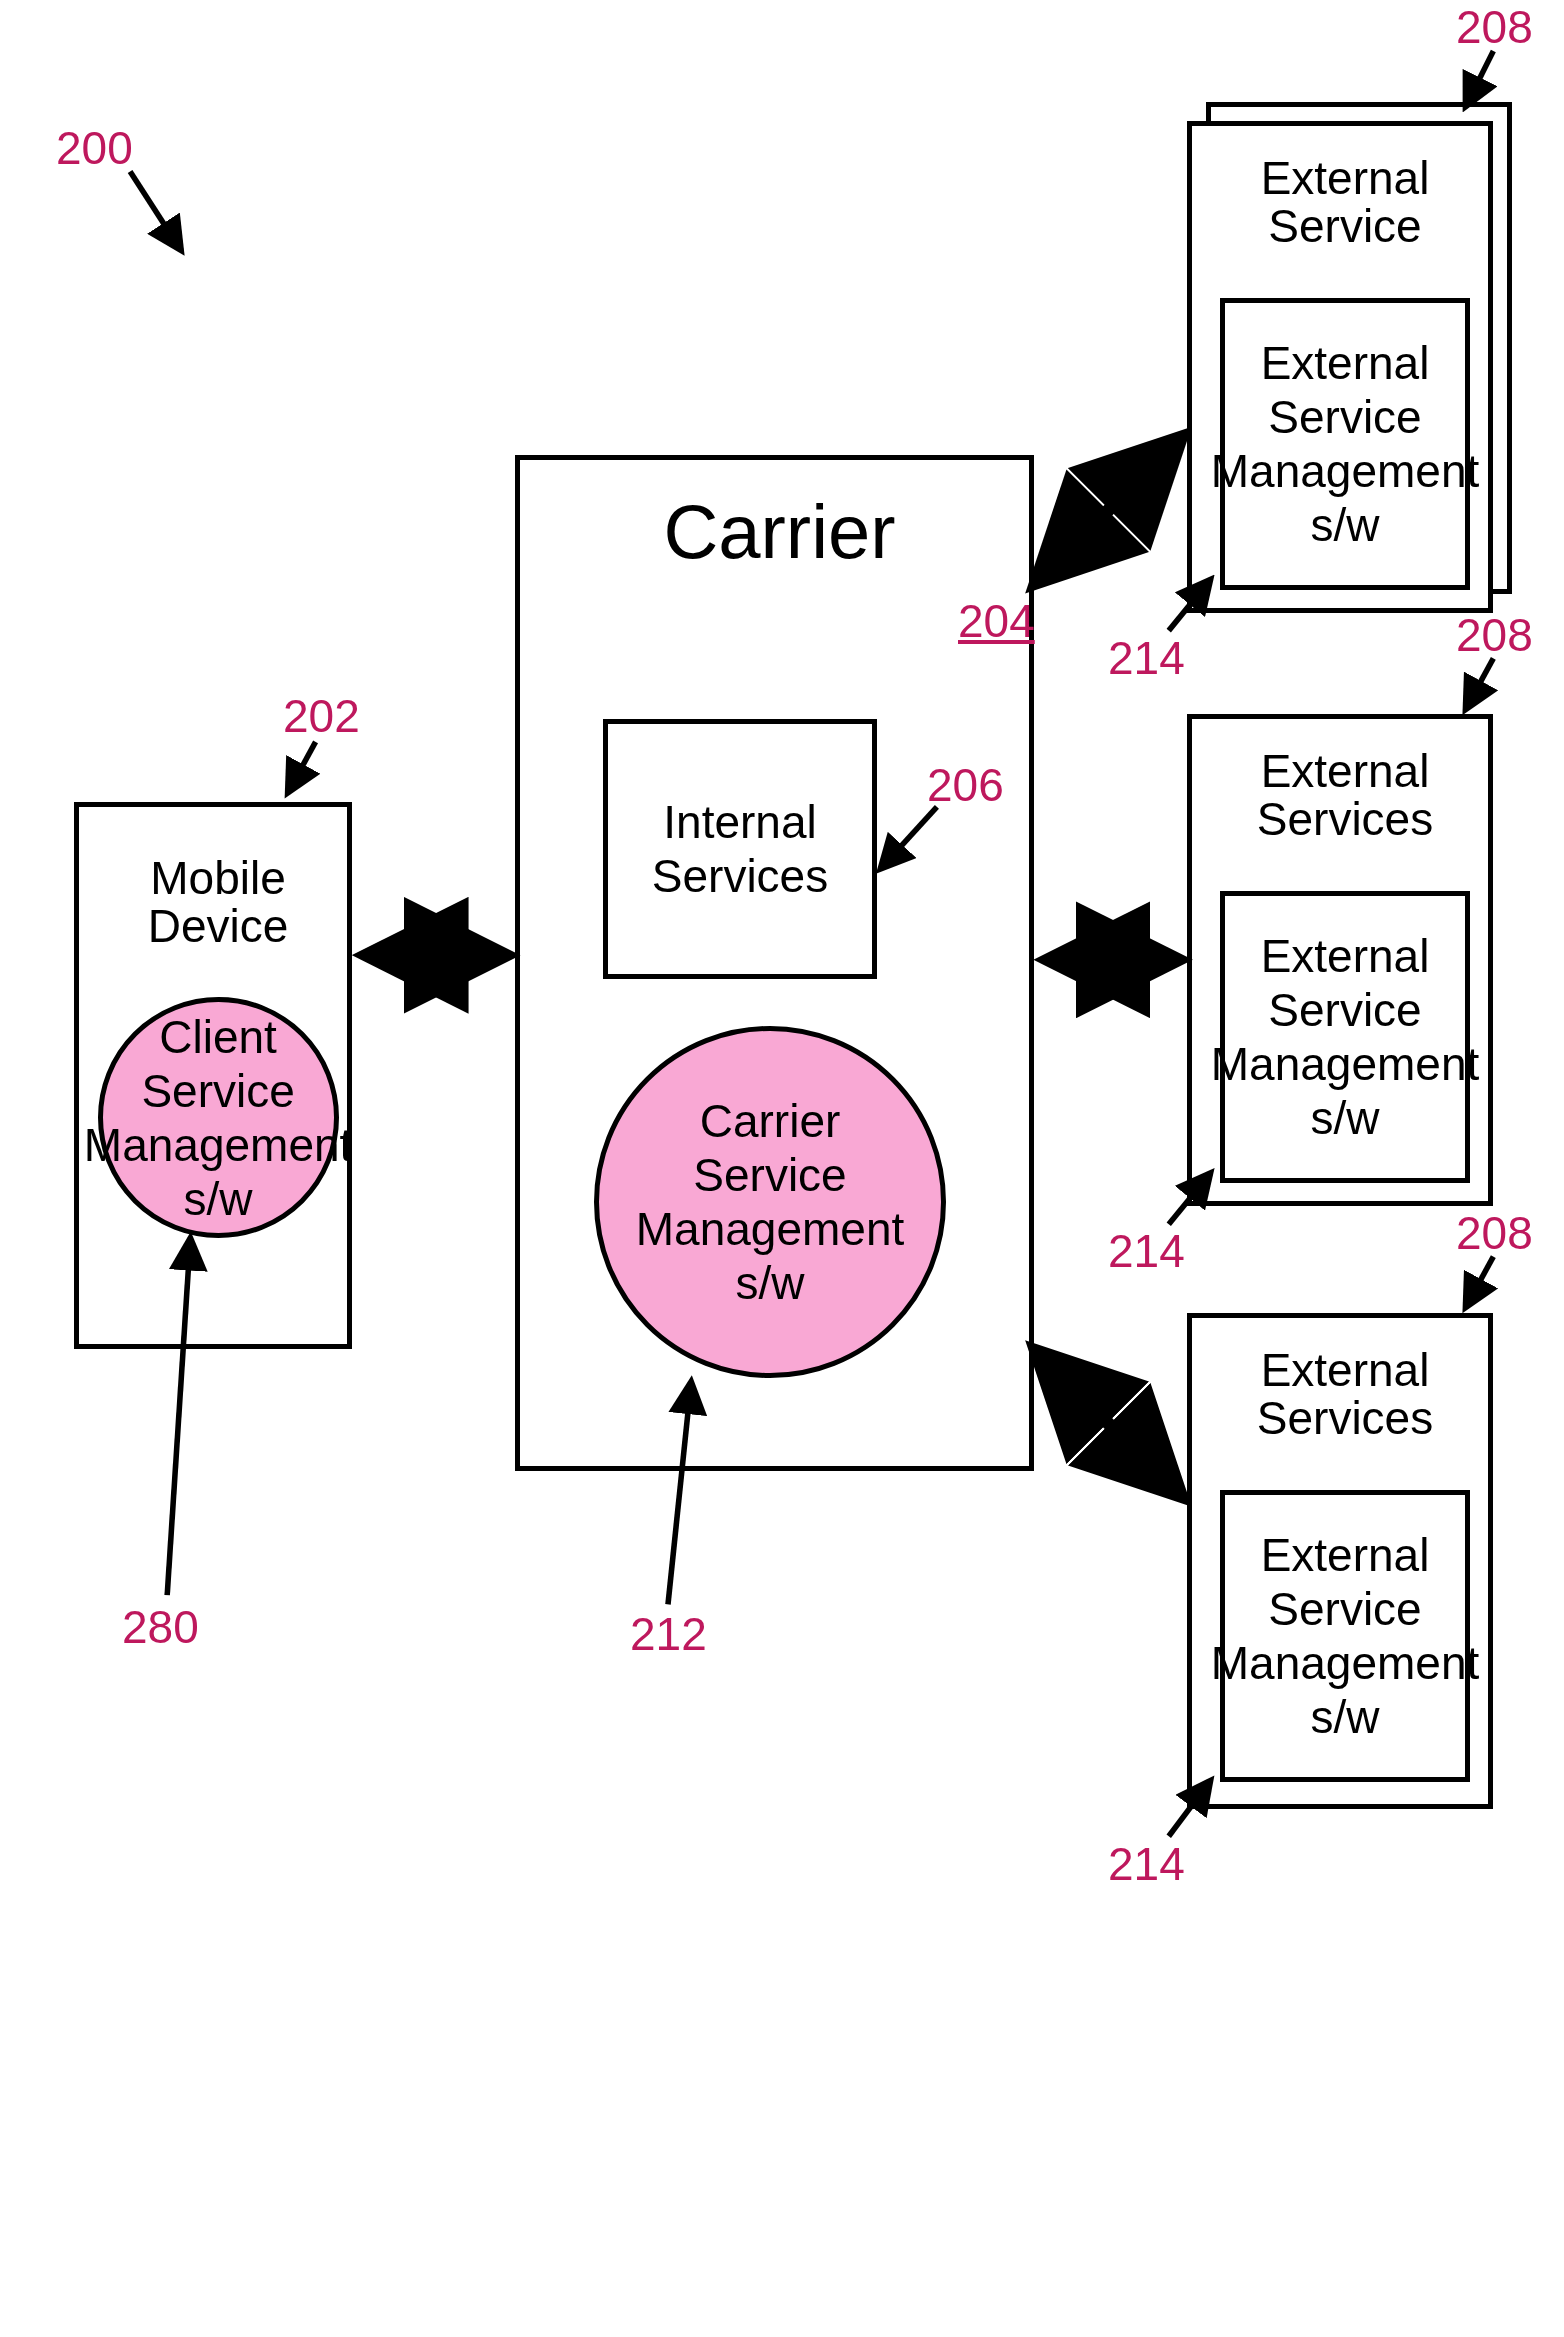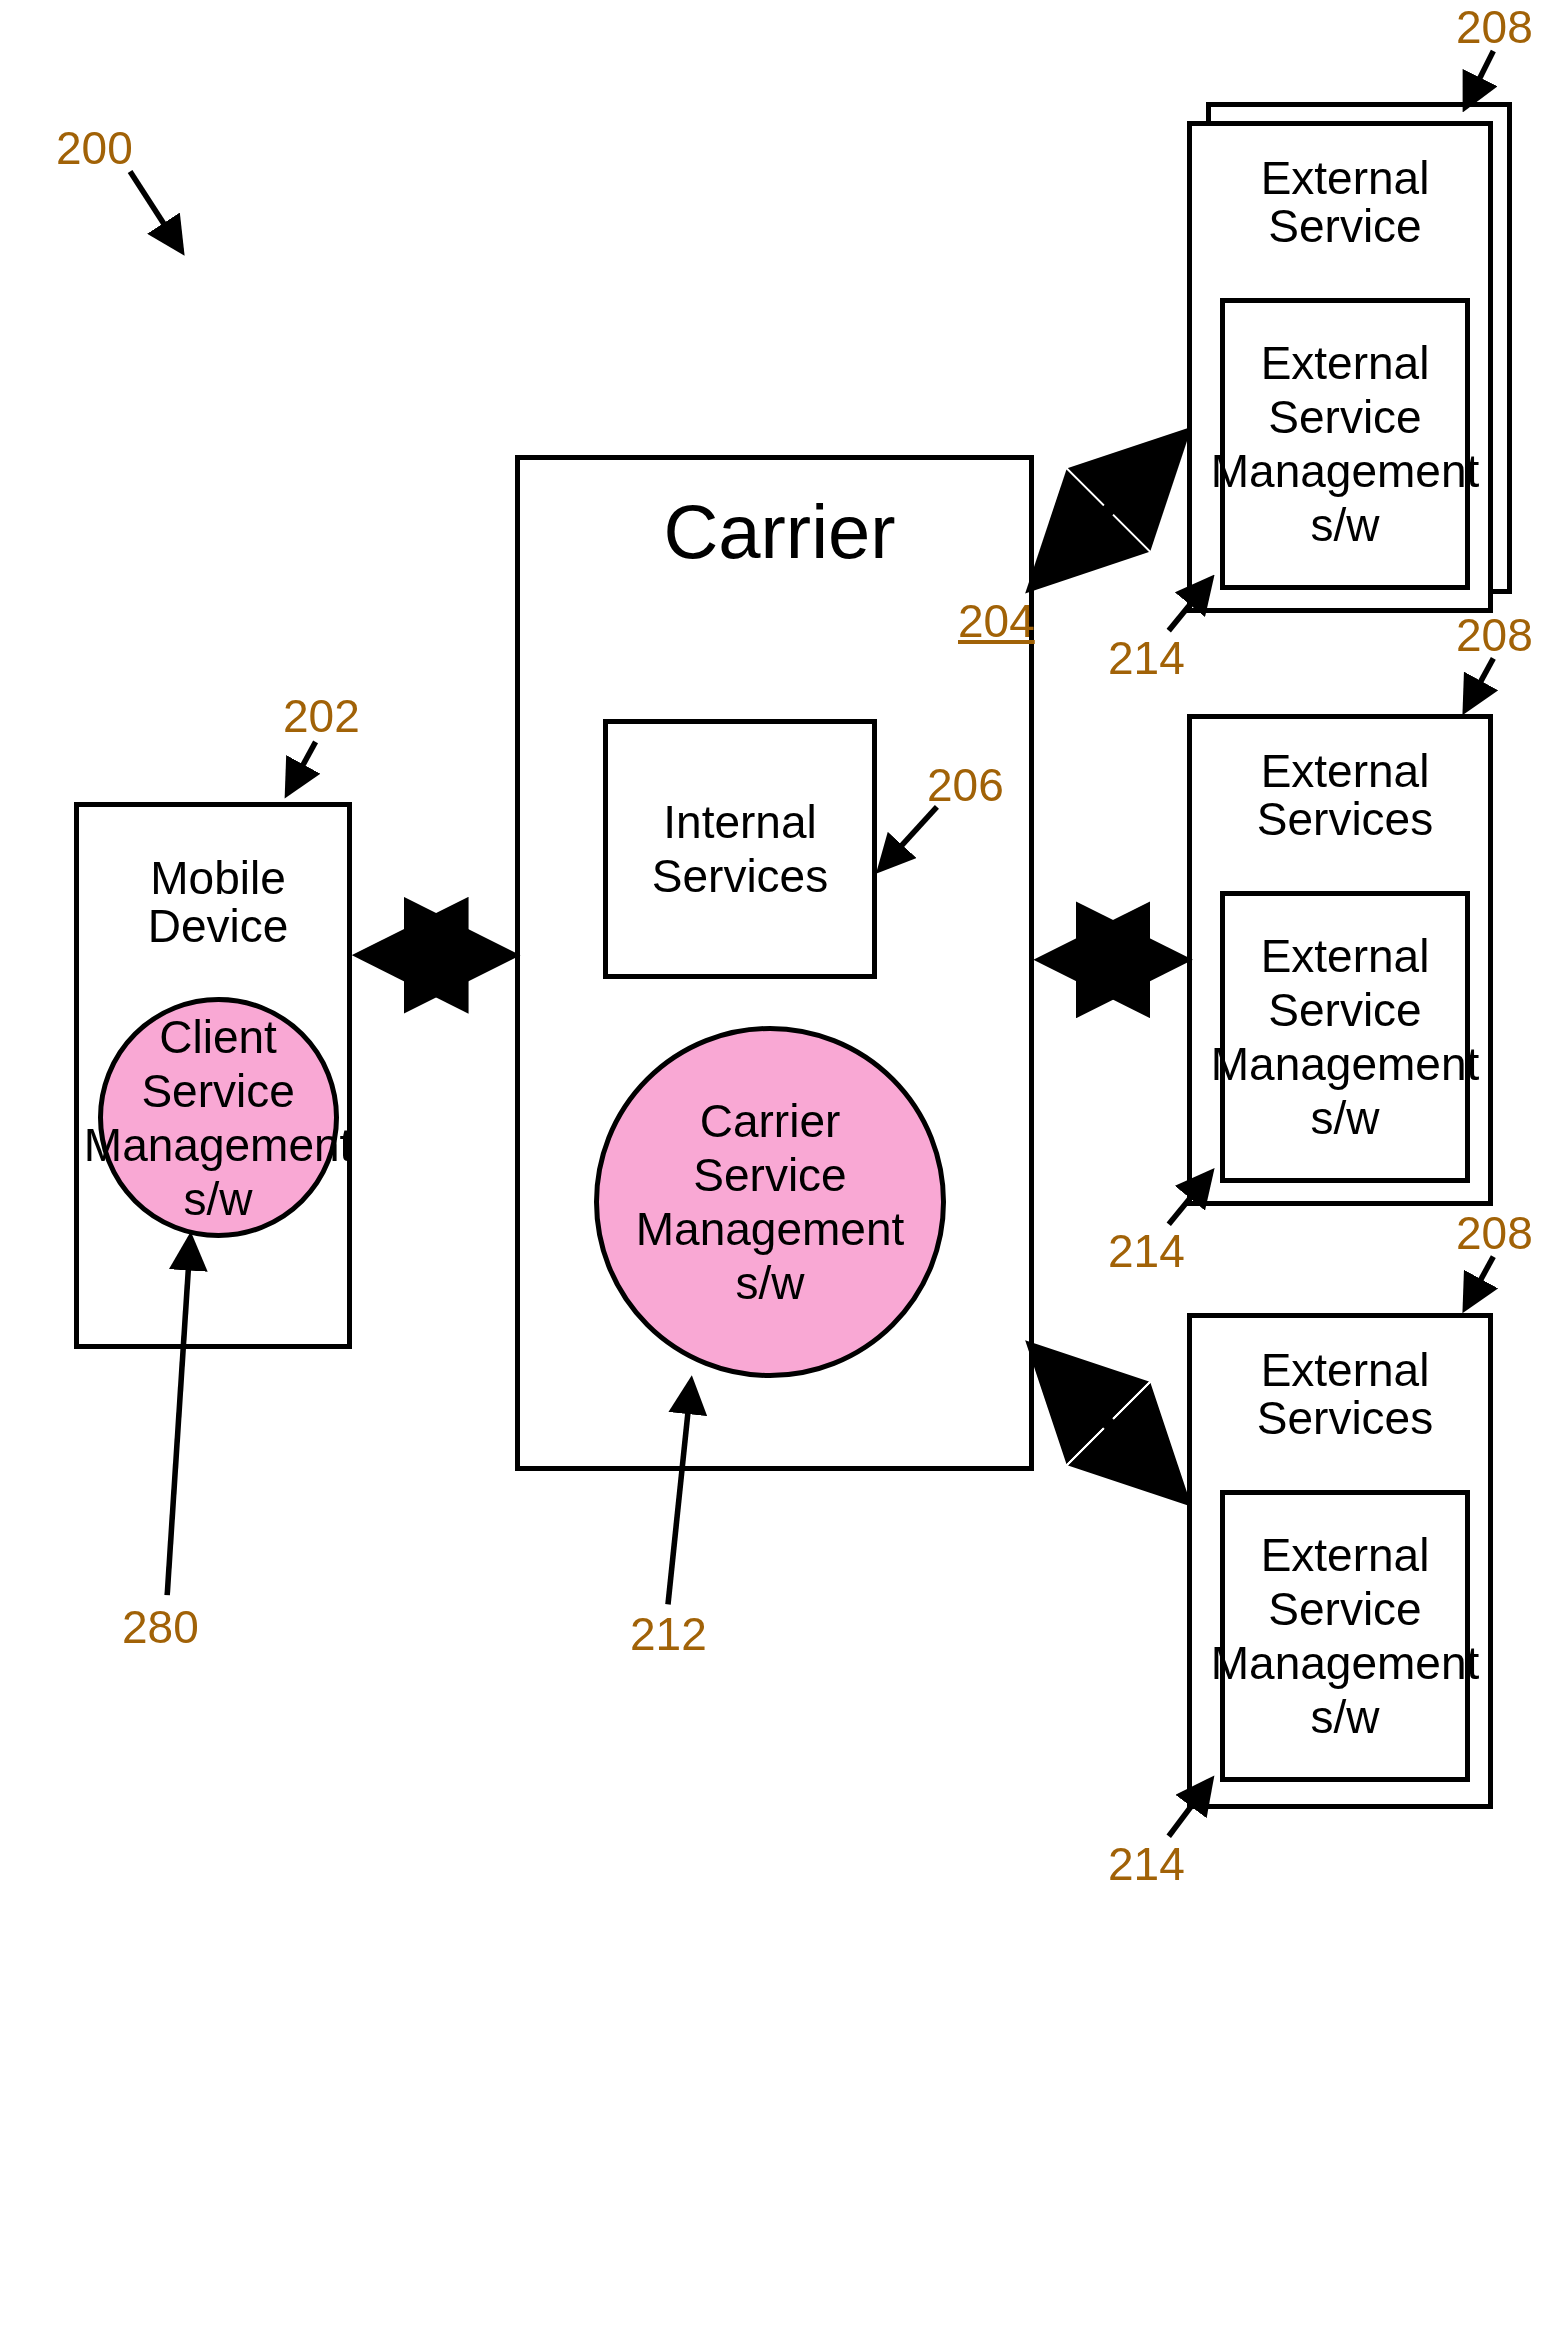--- a/index.html
+++ b/index.html
@@ -37,21 +37,21 @@
     line-height: 1.05;
     color: #000;
     text-align: center;
   }
   .big {
     font-size: 76px;
   }
   .ref {
     position: absolute;
     font-size: 46px;
-    color: #a16207;
+    color: #be185d;
   }
   svg.overlay {
     position: absolute;
     left: 0; top: 0;
     width: 1565px;
     height: 2337px;
     pointer-events: none;
   }
   .innerlabel {
     display: flex;

